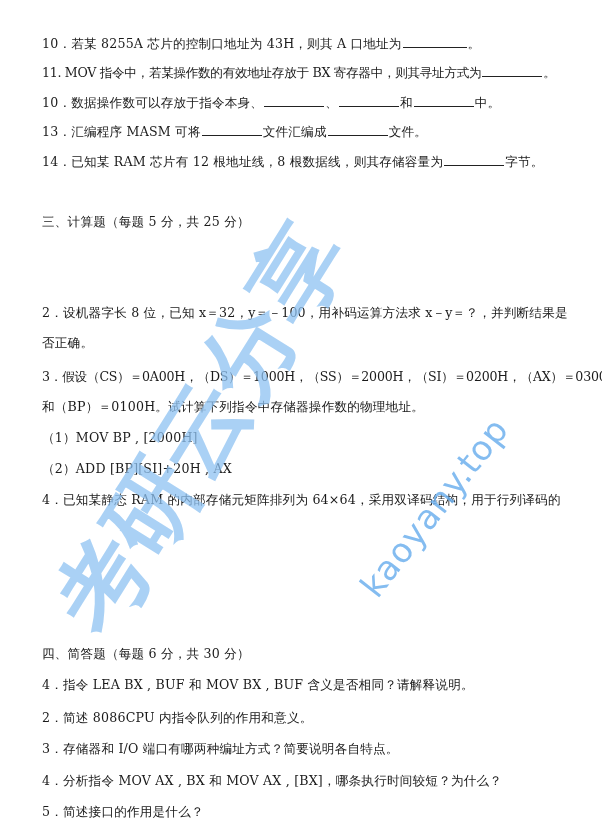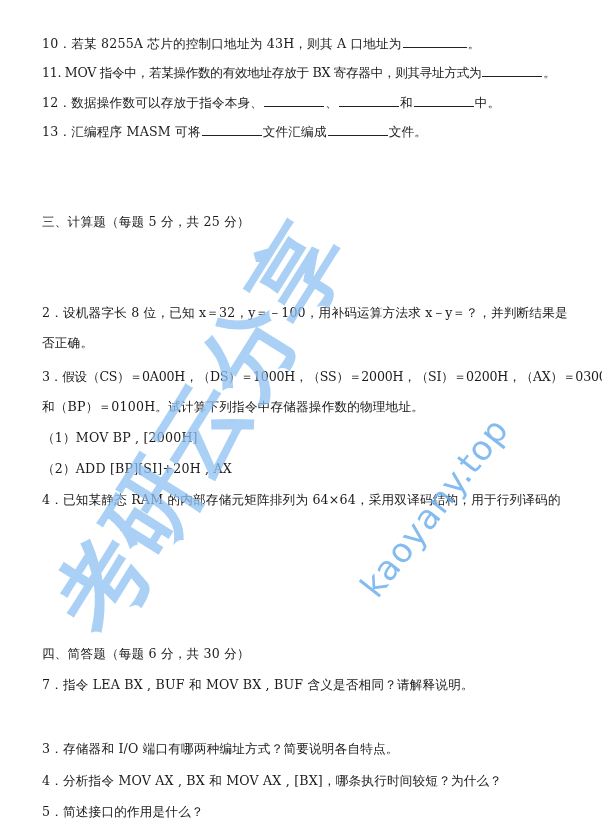--- a/index.html
+++ b/index.html
@@ -38,36 +38,40 @@
 
 <div class="page">
 
   <div class="line" style="top:35px">
     <span>10．若某 8255A 芯片的控制口地址为 43H，则其 A 口地址为</span><span class="blank w64"></span><span>。</span>
   </div>
   <div class="line" style="top:64px; letter-spacing:-0.3px">
     <span>11. MOV 指令中，若某操作数的有效地址存放于 BX 寄存器中，则其寻址方式为</span><span class="blank w60"></span><span>。</span>
   </div>
   <div class="line" style="top:94px">
-    <span>12．数据操作数可以存放于指令本身、</span><span class="blank w60"></span><span>、</span><span class="blank w60"></span><span>和</span><span class="blank w60"></span><span>中。</span>
+    <span>10．数据操作数可以存放于指令本身、</span><span class="blank w60"></span><span>、</span><span class="blank w60"></span><span>和</span><span class="blank w60"></span><span>中。</span>
   </div>
   <div class="line" style="top:123px">
     <span>13．汇编程序 MASM 可将</span><span class="blank w60"></span><span>文件汇编成</span><span class="blank w60"></span><span>文件。</span>
+  </div>
+  <div class="line" style="top:153px">
+    <span>14．已知某 RAM 芯片有 12 根地址线，8 根数据线，则其存储容量为</span><span class="blank w60"></span><span>字节。</span>
   </div>
 
   <div class="line" style="top:214px">三、计算题（每题 5 分，共 25 分）</div>
   <div class="line" style="top:305px">2．设机器字长 8 位，已知 x＝32，y＝－100，用补码运算方法求 x－y＝？，并判断结果是</div>
   <div class="line" style="top:335px">否正确。</div>
   <div class="line" style="top:369px; letter-spacing:-0.2px">3．假设（CS）＝0A00H，（DS）＝1000H，（SS）＝2000H，（SI）＝0200H，（AX）＝0300H</div>
   <div class="line" style="top:399px">和（BP）＝0100H。试计算下列指令中存储器操作数的物理地址。</div>
   <div class="line" style="top:430px">（1）MOV BP , [2000H]</div>
   <div class="line" style="top:461px">（2）ADD [BP][SI]+20H , AX</div>
   <div class="line" style="top:492px">4．已知某静态 RAM 的内部存储元矩阵排列为 64×64，采用双译码结构，用于行列译码的</div>
 
   <div class="line" style="top:646px">四、简答题（每题 6 分，共 30 分）</div>
-  <div class="line" style="top:677px">7．指令 LEA BX , BUF 和 MOV BX , BUF 含义是否相同？请解释说明。</div>
+  <div class="line" style="top:677px">4．指令 LEA BX , BUF 和 MOV BX , BUF 含义是否相同？请解释说明。</div>
+  <div class="line" style="top:710px">2．简述 8086CPU 内指令队列的作用和意义。</div>
   <div class="line" style="top:741px">3．存储器和 I/O 端口有哪两种编址方式？简要说明各自特点。</div>
   <div class="line" style="top:773px">4．分析指令 MOV AX , BX 和 MOV AX , [BX]，哪条执行时间较短？为什么？</div>
   <div class="line" style="top:804px">5．简述接口的作用是什么？</div>
 
   <div class="watermark wm-cn" style="left:40px; top:600px; transform: rotate(-58deg);">考研云分享</div>
   <div class="watermark wm-url" style="left:352px; top:580px; transform: rotate(-52deg);">kaoyany.top</div>
 </div>
 
 </body></html>

